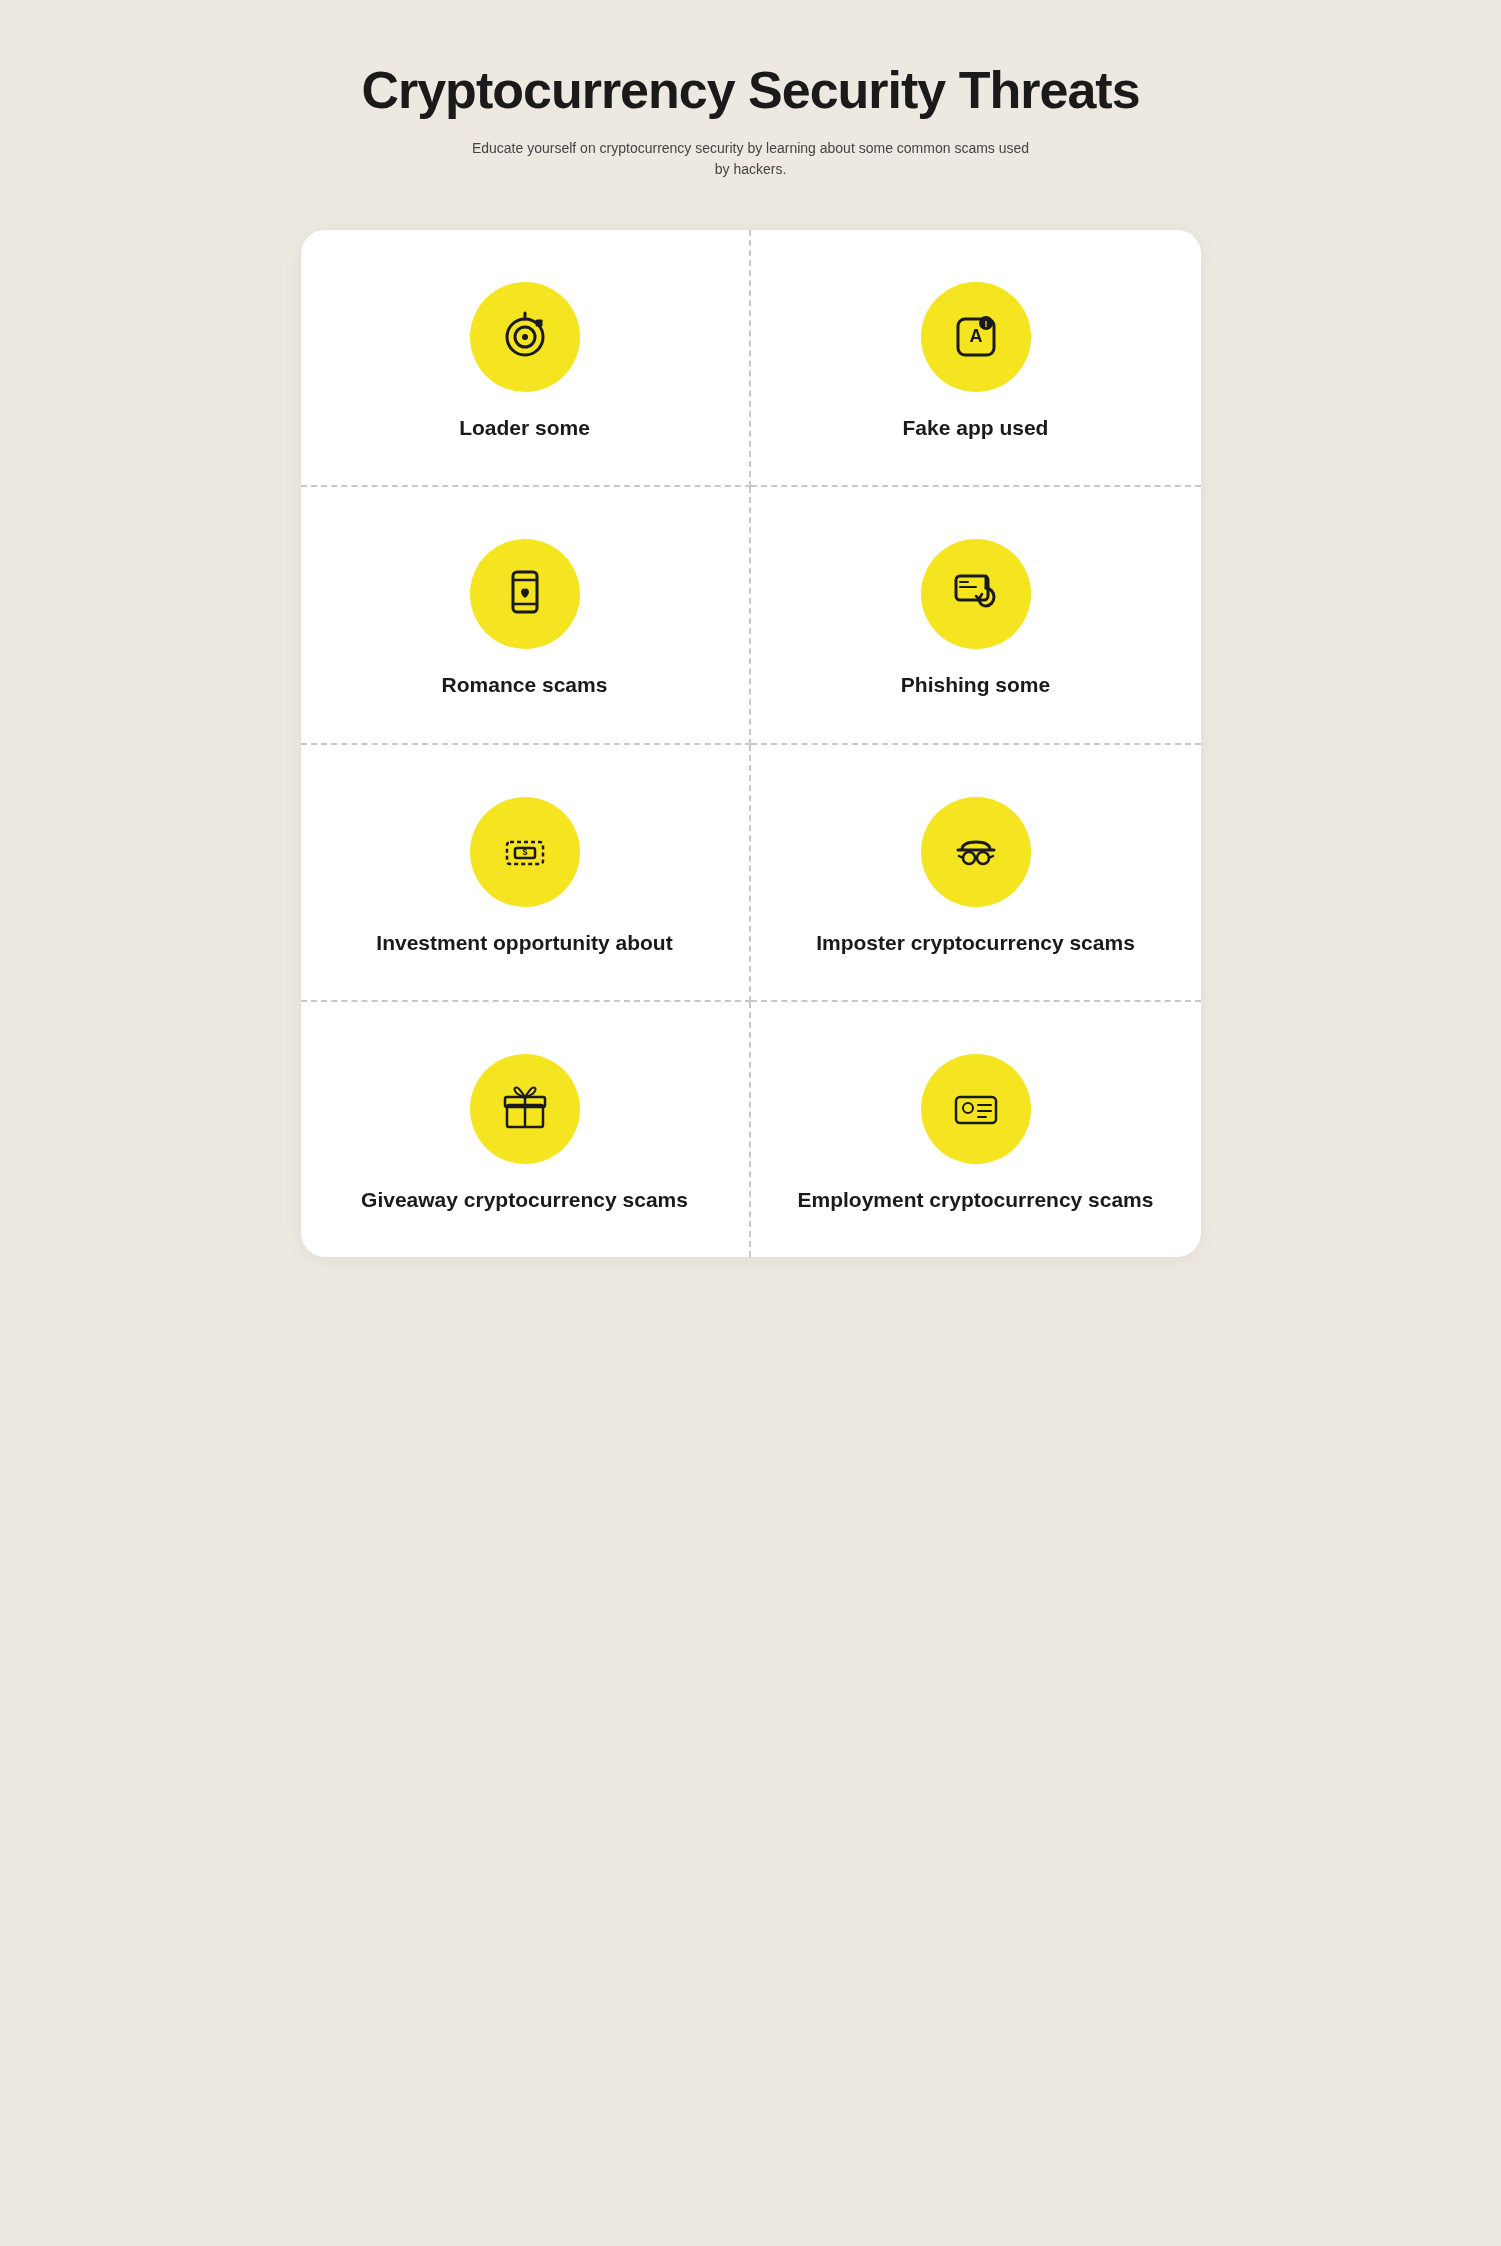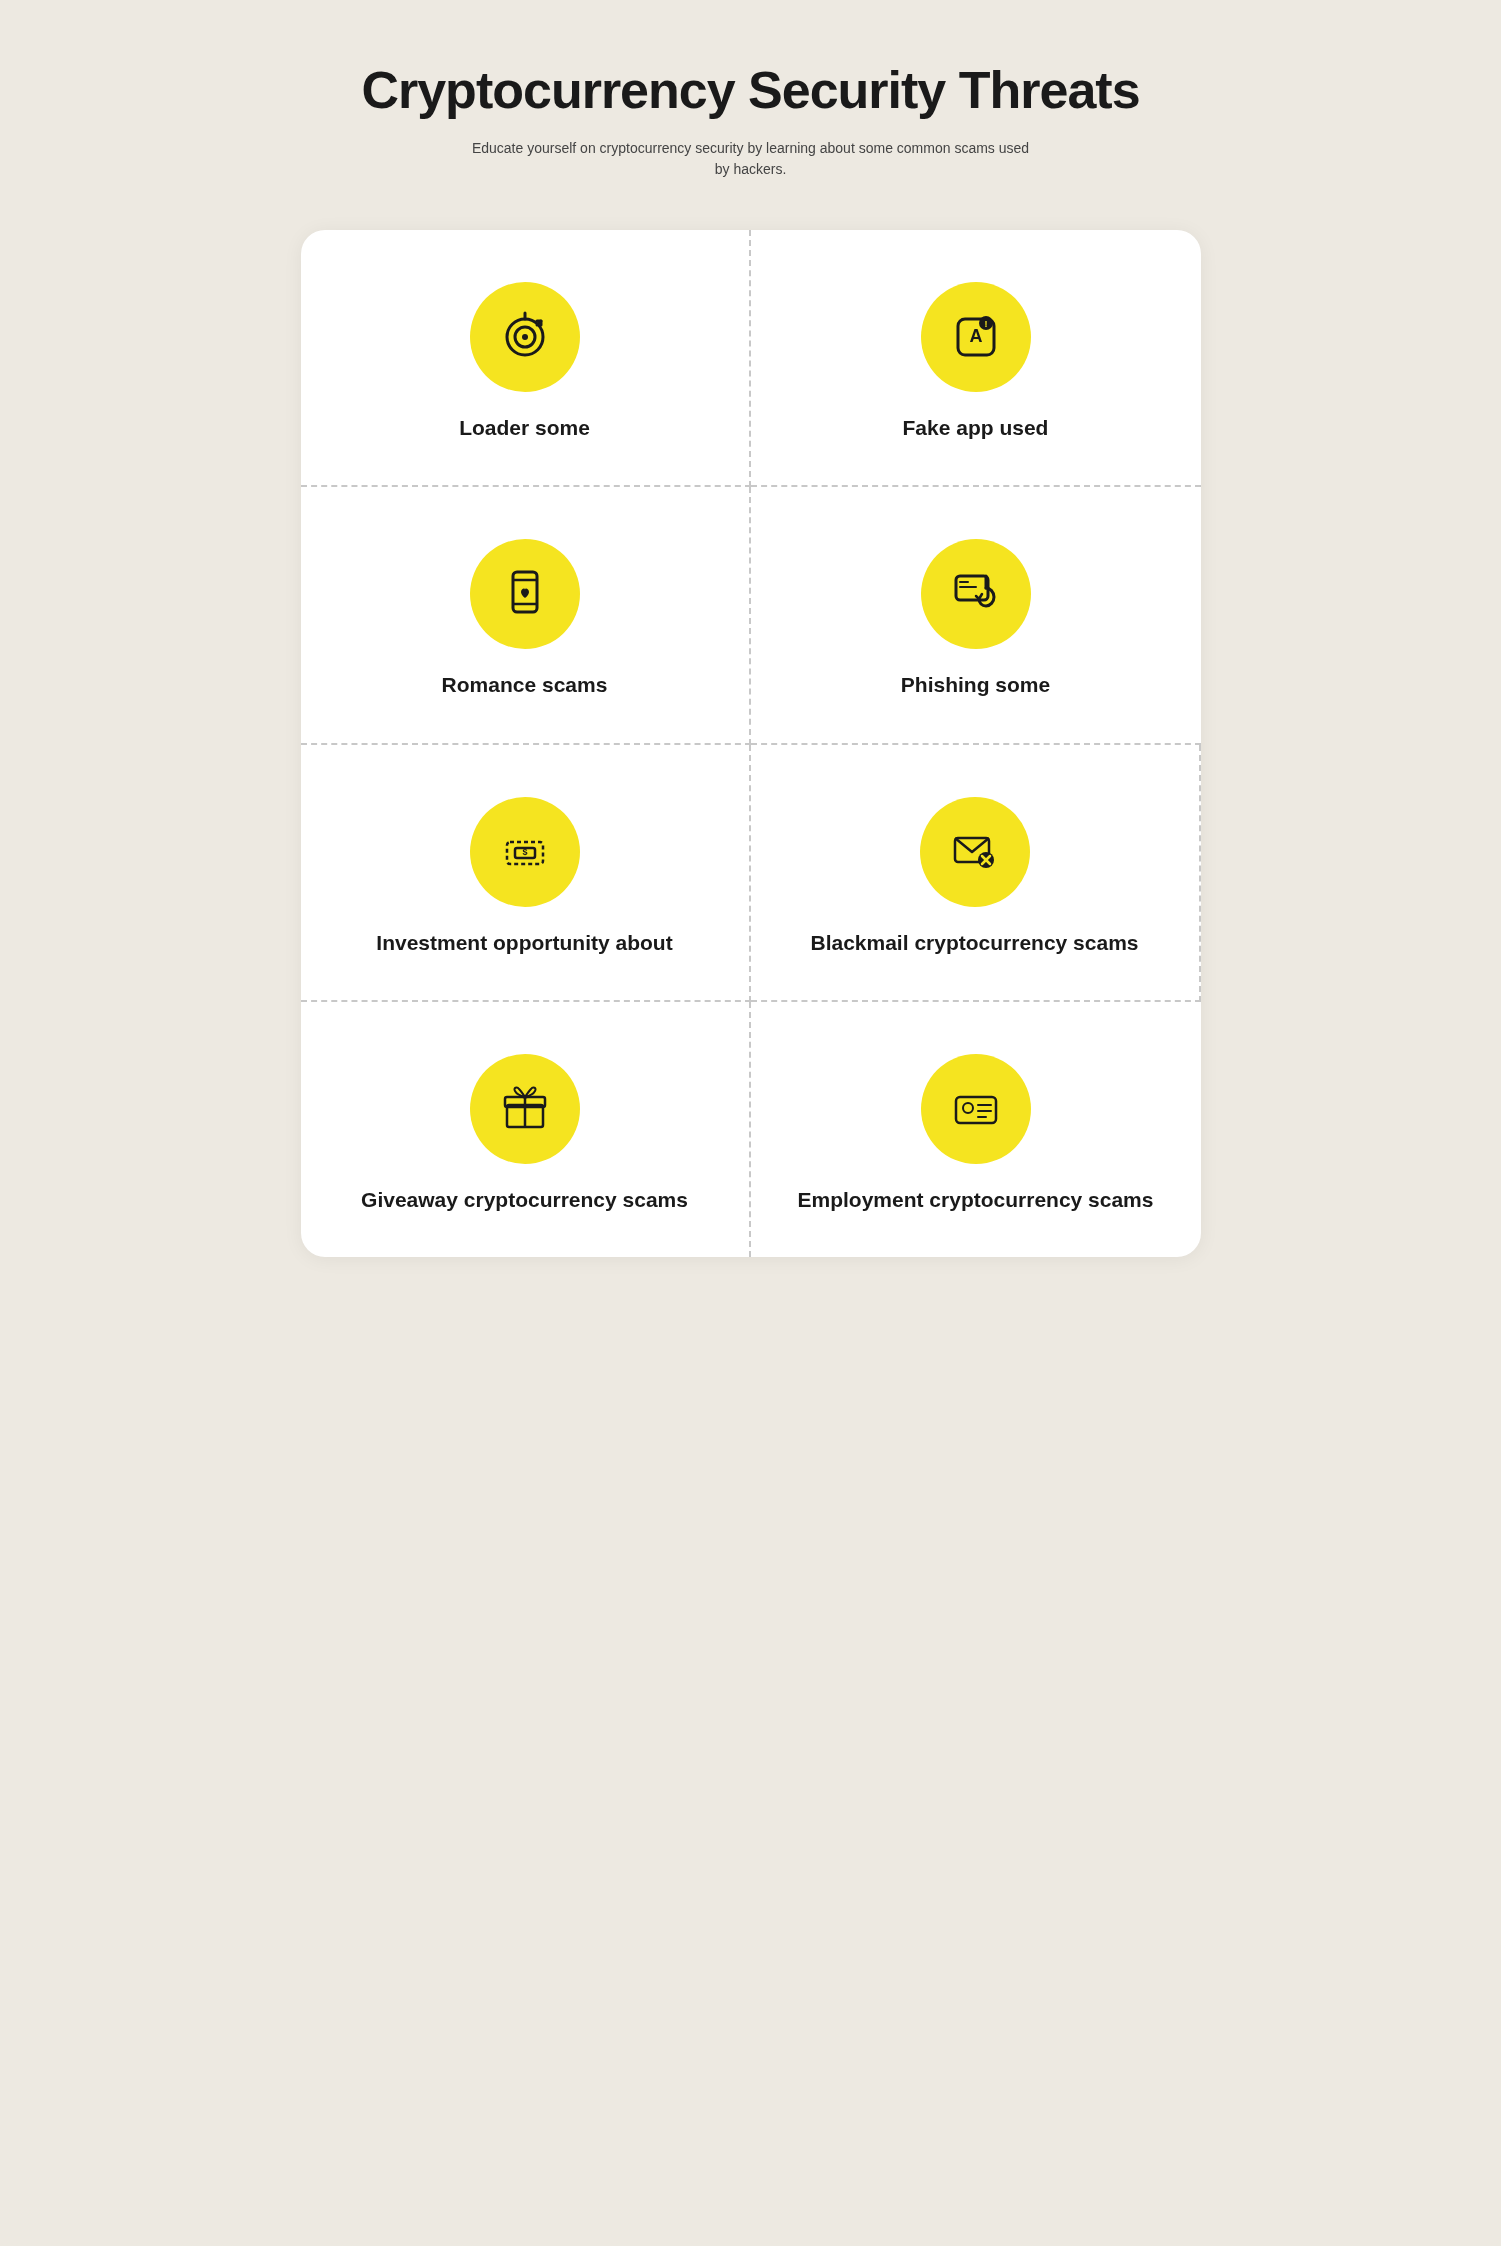--- a/index.html
+++ b/index.html
@@ -150,34 +150,37 @@
       <div class="icon-circle">
         <svg viewBox="0 0 56 56" fill="none" xmlns="http://www.w3.org/2000/svg">
           <rect x="10" y="18" width="36" height="22" rx="3" stroke="#1a1a1a" stroke-width="2.5" fill="none" stroke-dasharray="4 3"></rect>
           <rect x="18" y="24" width="20" height="10" rx="2" stroke="#1a1a1a" stroke-width="2.5" fill="none"></rect>
           <text x="28" y="31" font-size="9" text-anchor="middle" fill="#1a1a1a" font-family="Arial" font-weight="bold">$</text>
         </svg>
       </div>
       <span class="cell-label">Investment opportunity about</span>
     </div>
 
-
-    <div class="cell border-right border-bottom">
-      <div class="icon-circle">
-        <svg viewBox="0 0 56 56" fill="none" xmlns="http://www.w3.org/2000/svg">
-          <rect x="8" y="14" width="34" height="24" rx="3" stroke="#1a1a1a" stroke-width="2.5" fill="none"></rect>
-          <polyline points="8,14 25,28 42,14" stroke="#1a1a1a" stroke-width="2.5" fill="none" stroke-linejoin="round"></polyline>
-
-          <circle cx="39" cy="36" r="8" fill="#1a1a1a"></circle>
-          <line x1="35" y1="32" x2="43" y2="40" stroke="#f5e420" stroke-width="2.5" stroke-linecap="round"></line>
-          <line x1="43" y1="32" x2="35" y2="40" stroke="#f5e420" stroke-width="2.5" stroke-linecap="round"></line>
-        </svg>
-      </div>
-      <span class="cell-label">Blackmail cryptocurrency scams</span>
-    </div>
+    <div class="cell border-bottom">
+      <div class="icon-circle">
+        <svg viewBox="0 0 56 56" fill="none" xmlns="http://www.w3.org/2000/svg">
+
+          <path d="M14 26 Q14 18 28 18 Q42 18 42 26" stroke="#1a1a1a" stroke-width="3" fill="none"></path>
+          <line x1="10" y1="26" x2="46" y2="26" stroke="#1a1a1a" stroke-width="3" stroke-linecap="round"></line>
+
+          <circle cx="21" cy="34" r="6" stroke="#1a1a1a" stroke-width="2.5" fill="none"></circle>
+          <circle cx="35" cy="34" r="6" stroke="#1a1a1a" stroke-width="2.5" fill="none"></circle>
+          <line x1="27" y1="34" x2="29" y2="34" stroke="#1a1a1a" stroke-width="2.5"></line>
+          <line x1="15" y1="34" x2="11" y2="32" stroke="#1a1a1a" stroke-width="2.5" stroke-linecap="round"></line>
+          <line x1="41" y1="34" x2="45" y2="32" stroke="#1a1a1a" stroke-width="2.5" stroke-linecap="round"></line>
+        </svg>
+      </div>
+      <span class="cell-label">Imposter cryptocurrency scams</span>
+    </div>
+
 
 
     <div class="cell border-right">
       <div class="icon-circle">
         <svg viewBox="0 0 56 56" fill="none" xmlns="http://www.w3.org/2000/svg">
           <rect x="10" y="24" width="36" height="22" rx="2" stroke="#1a1a1a" stroke-width="2.5" fill="none"></rect>
           <rect x="8" y="16" width="40" height="10" rx="2" stroke="#1a1a1a" stroke-width="2.5" fill="none"></rect>
           <line x1="28" y1="16" x2="28" y2="46" stroke="#1a1a1a" stroke-width="2.5"></line>
 
           <path d="M28 16 C28 16 20 14 18 10 C16 7 20 5 22 8 C24 10 28 16 28 16Z" stroke="#1a1a1a" stroke-width="2" fill="none"></path>

